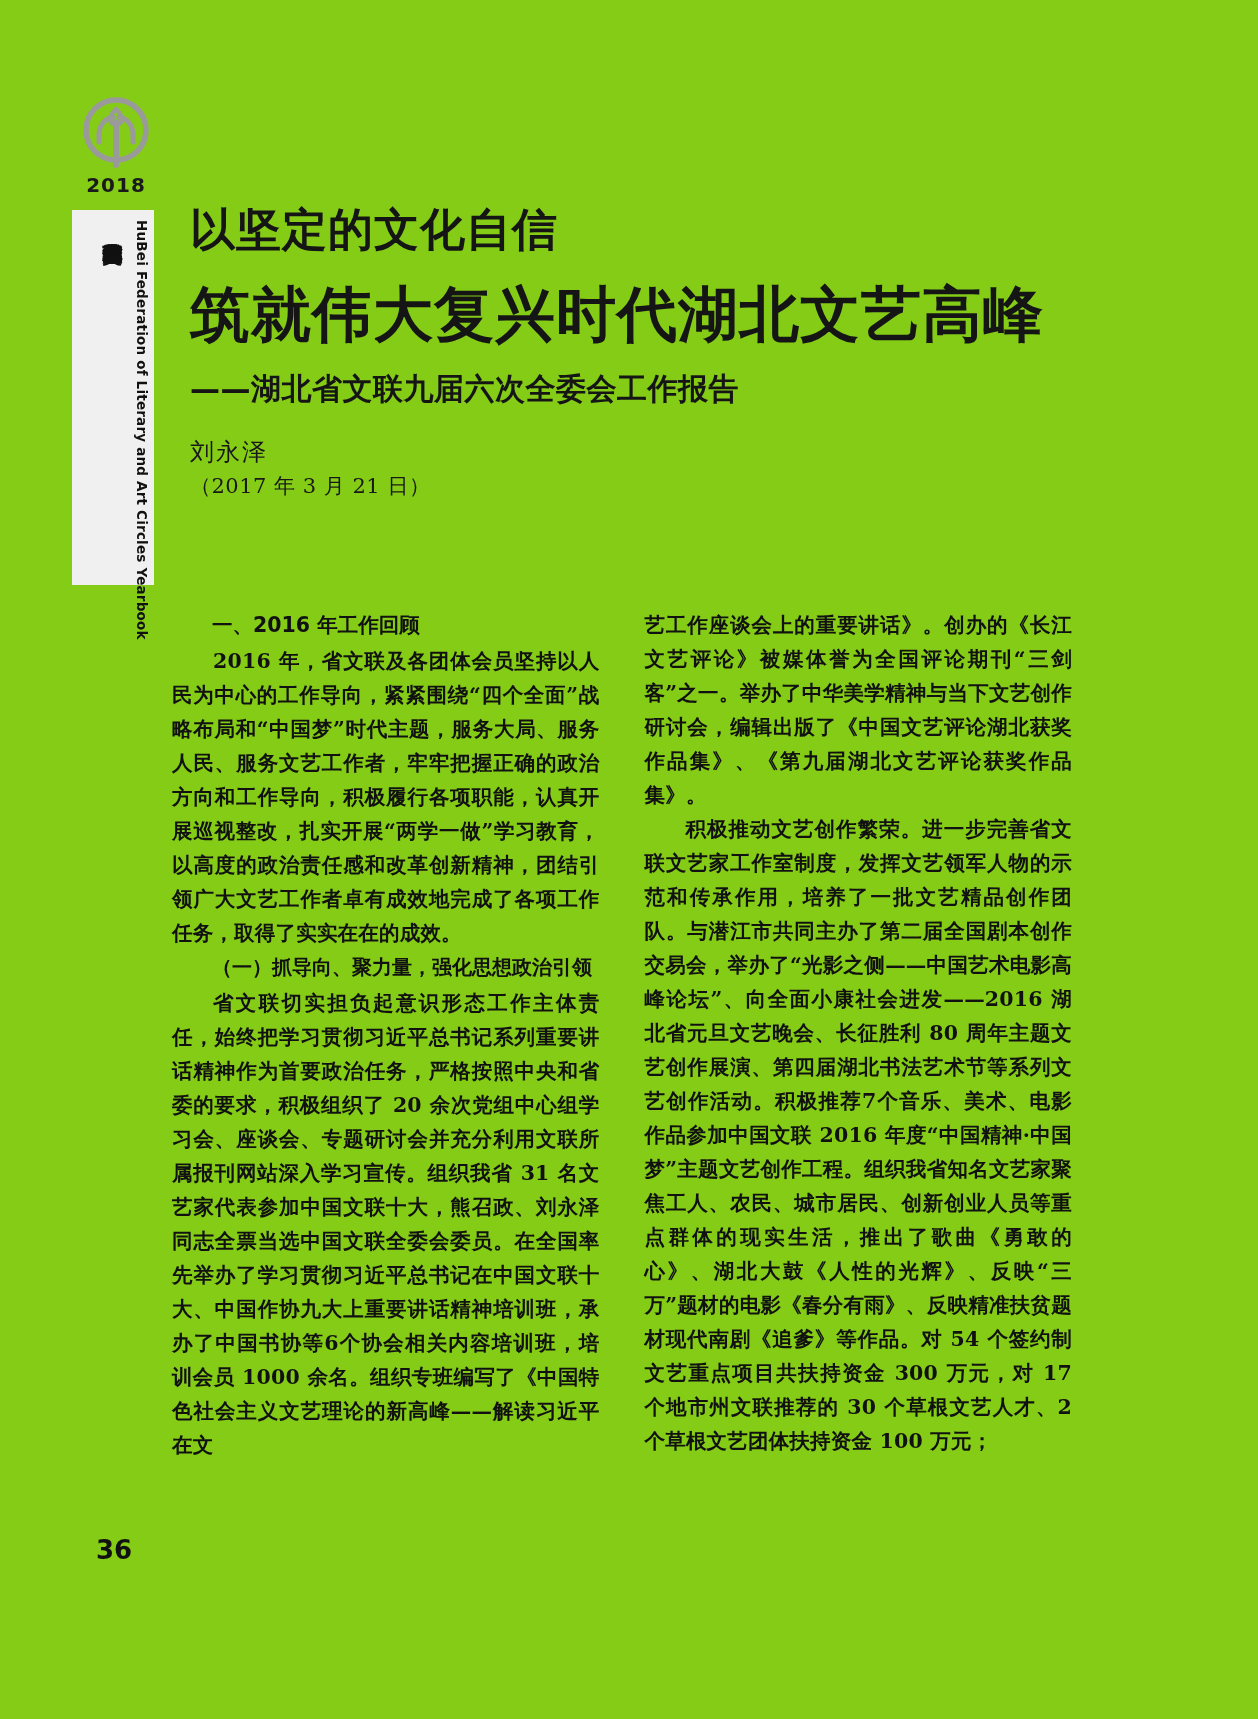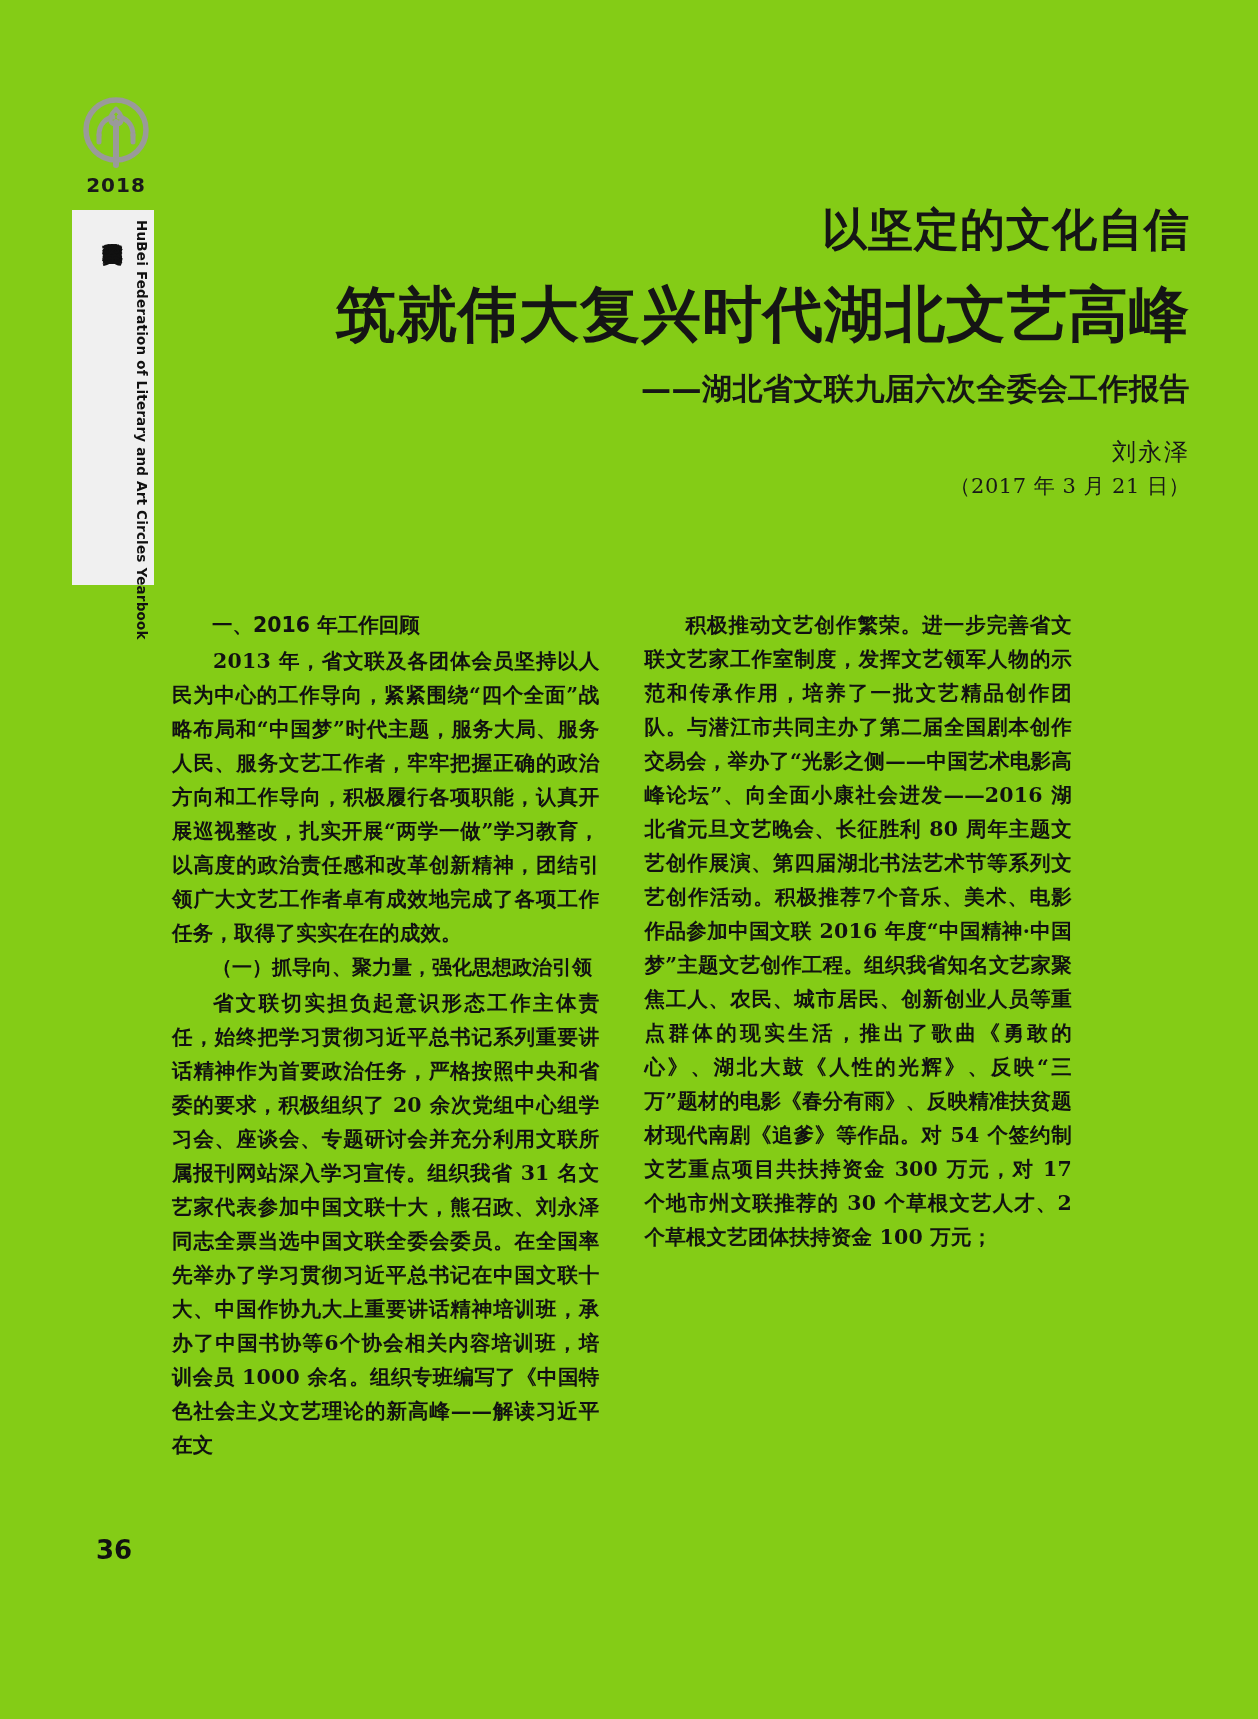--- a/index.html
+++ b/index.html
@@ -84,21 +84,21 @@
     margin-top: 2px;
     white-space: nowrap;
   }
 
   
   .title-block {
     position: absolute;
     left: 190px;
     top: 200px;
     width: 1000px;
-    text-align: right;
+    text-align: left;
   }
   .title-line {
     font-family: "DejaVu Sans", sans-serif;
     font-weight: 700;
     font-size: 45px;
     line-height: 1.32;
     letter-spacing: 1px;
     color: #151515;
     white-space: nowrap;
   }
@@ -210,24 +210,25 @@
     <div class="title-line l1">以坚定的文化自信</div>
     <div class="title-line l2">筑就伟大复兴时代湖北文艺高峰</div>
     <div class="title-sub">——湖北省文联九届六次全委会工作报告</div>
     <div class="title-author">刘永泽</div>
     <div class="title-date">（2017 年 3 月 21 日）</div>
   </div>
 
   <div class="columns">
     <div class="col">
       <div class="sec-h">一、2016 年工作回顾</div>
-      <div class="para">2013 年，省文联及各团体会员坚持以人民为中心的工作导向，紧紧围绕“四个全面”战略布局和“中国梦”时代主题，服务大局、服务人民、服务文艺工作者，牢牢把握正确的政治方向和工作导向，积极履行各项职能，认真开展巡视整改，扎实开展“两学一做”学习教育，以高度的政治责任感和改革创新精神，团结引领广大文艺工作者卓有成效地完成了各项工作任务，取得了实实在在的成效。</div>
+      <div class="para">2016 年，省文联及各团体会员坚持以人民为中心的工作导向，紧紧围绕“四个全面”战略布局和“中国梦”时代主题，服务大局、服务人民、服务文艺工作者，牢牢把握正确的政治方向和工作导向，积极履行各项职能，认真开展巡视整改，扎实开展“两学一做”学习教育，以高度的政治责任感和改革创新精神，团结引领广大文艺工作者卓有成效地完成了各项工作任务，取得了实实在在的成效。</div>
       <div class="sec-h sub">（一）抓导向、聚力量，强化思想政治引领</div>
       <div class="para">省文联切实担负起意识形态工作主体责任，始终把学习贯彻习近平总书记系列重要讲话精神作为首要政治任务，严格按照中央和省委的要求，积极组织了 20 余次党组中心组学习会、座谈会、专题研讨会并充分利用文联所属报刊网站深入学习宣传。组织我省 31 名文艺家代表参加中国文联十大，熊召政、刘永泽同志全票当选中国文联全委会委员。在全国率先举办了学习贯彻习近平总书记在中国文联十大、中国作协九大上重要讲话精神培训班，承办了中国书协等6个协会相关内容培训班，培训会员 1000 余名。组织专班编写了《中国特色社会主义文艺理论的新高峰——解读习近平在文</div>
     </div>
     <div class="col">
+      <div class="para cont">艺工作座谈会上的重要讲话》。创办的《长江文艺评论》被媒体誉为全国评论期刊“三剑客”之一。举办了中华美学精神与当下文艺创作研讨会，编辑出版了《中国文艺评论湖北获奖作品集》、《第九届湖北文艺评论获奖作品集》。</div>
       <div class="para">积极推动文艺创作繁荣。进一步完善省文联文艺家工作室制度，发挥文艺领军人物的示范和传承作用，培养了一批文艺精品创作团队。与潜江市共同主办了第二届全国剧本创作交易会，举办了“光影之侧——中国艺术电影高峰论坛”、向全面小康社会进发——2016 湖北省元旦文艺晚会、长征胜利 80 周年主题文艺创作展演、第四届湖北书法艺术节等系列文艺创作活动。积极推荐7个音乐、美术、电影作品参加中国文联 2016 年度“中国精神·中国梦”主题文艺创作工程。组织我省知名文艺家聚焦工人、农民、城市居民、创新创业人员等重点群体的现实生活，推出了歌曲《勇敢的心》、湖北大鼓《人性的光辉》、反映“三万”题材的电影《春分有雨》、反映精准扶贫题材现代南剧《追爹》等作品。对 54 个签约制文艺重点项目共扶持资金 300 万元，对 17 个地市州文联推荐的 30 个草根文艺人才、2 个草根文艺团体扶持资金 100 万元；</div>
     </div>
   </div>
 
   <div class="page-num">36</div>
 
 </div>
 
 </body></html>

